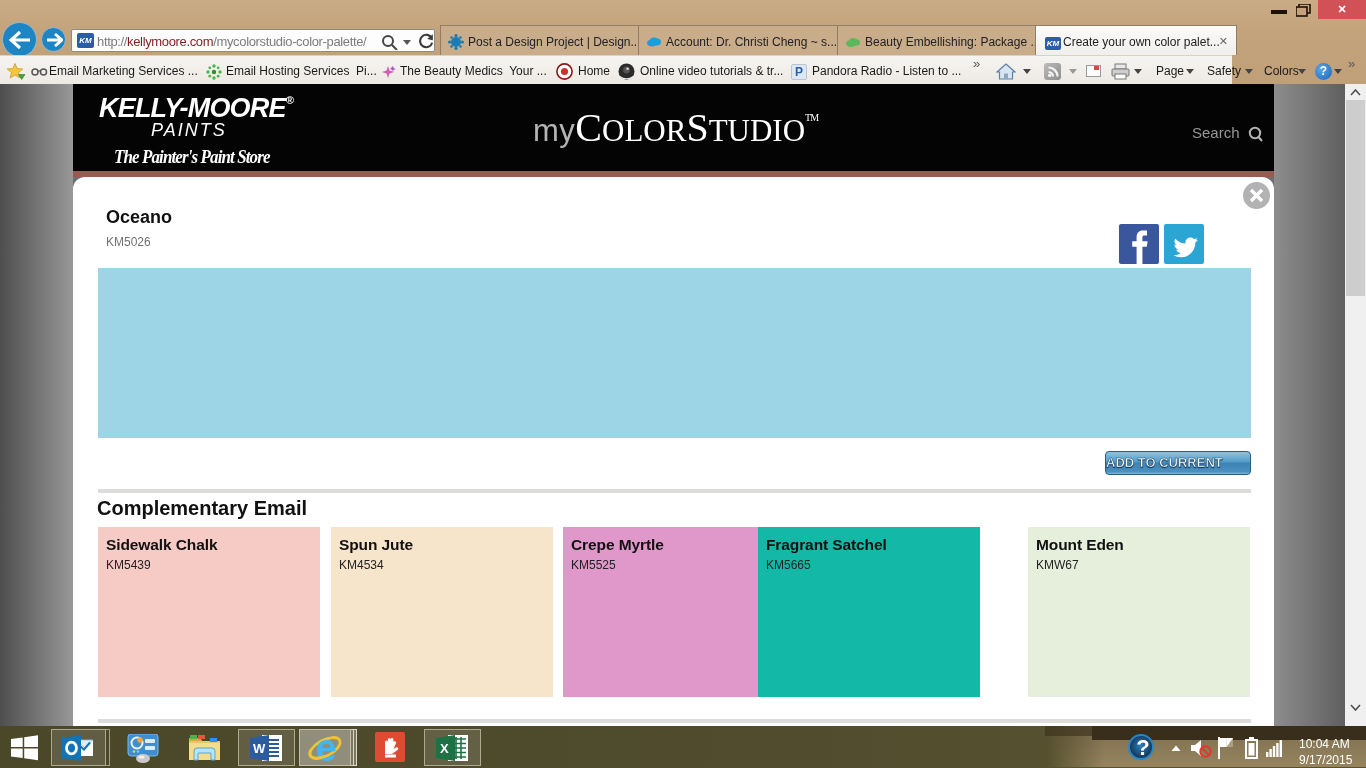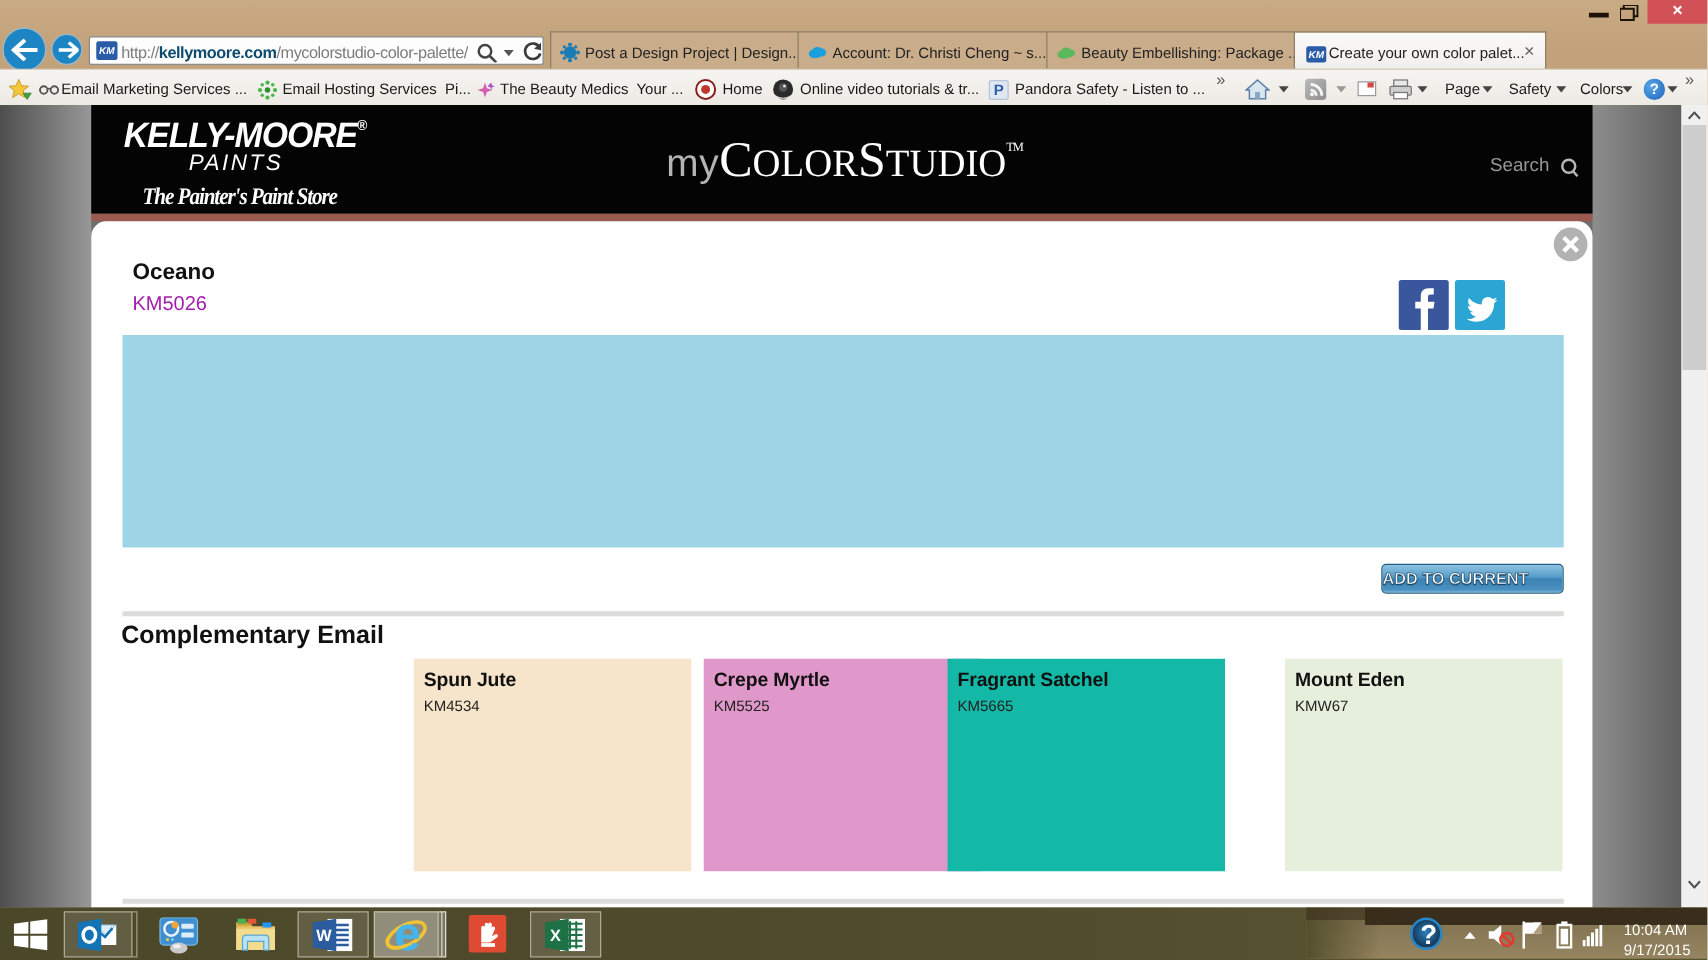--- a/index.html
+++ b/index.html
@@ -10,31 +10,31 @@
 
 #chrome { position:absolute; left:0; top:0; width:1366px; height:84px;
   background:linear-gradient(to bottom,#c9ab85 0%,#c3a37b 40%,#bfa078 100%); }
 .navcircle { position:absolute; border-radius:50%; background:#1d85c4; }
 #backbtn { left:2px; top:22px; width:35px; height:35px; border:1px solid #9db8c8;}
 #fwdbtn { left:41px; top:27px; width:25px; height:25px; border:1px solid #9db8c8;}
 
 #addrbar { position:absolute; left:71px; top:29px; width:364px; height:23px; background:#fdfdfd; border:1px solid #8c8c8c; border-radius:2px; }
 #kmfav { position:absolute; left:5px; top:3px; width:17px; height:15px; background:#2a5ca8; border-radius:2px; color:#fff; font-size:8px; font-weight:bold; font-style:italic; text-align:center; line-height:15px;}
 #urltext { position:absolute; left:25px; top:4px; font-size:13px; letter-spacing:-0.35px; color:#7c7c7c; white-space:nowrap;}
-#urltext b { color:#0c4a6e; font-weight:bold;}
+#urltext b { color:#7f1d1d; font-weight:normal;}
 
 
 .tab { position:absolute; top:25px; height:30px; background:#c9ac8a; border-left:1px solid #8f7e66; border-top:1px solid #8f7e66; font-size:12px; color:#222; }
 .tab .tx { position:absolute; left:27px; top:9px; white-space:nowrap; }
 #tab4 { background:linear-gradient(to bottom,#fbfaf9,#f1efec); }
 .tabfav { position:absolute; left:7px; top:8px; width:16px; height:16px; }
 #winclose { position:absolute; left:1318px; top:0; width:48px; height:19px; background:#d25157; color:#fff; text-align:center; font-size:11px; line-height:18px; font-weight:bold;}
 
 
-#favbar { position:absolute; left:0; top:55px; width:1366px; height:29px;
+#favbar { position:absolute; left:0; top:55px; width:1232px; height:29px;
   background:linear-gradient(to bottom,#f6f4f1,#edeae4); border-top:1px solid #d9d2c6;}
 .favitem { position:absolute; top:8px; font-size:12px; color:#1a1a1a; white-space:nowrap;}
 
 
 #pagearea { position:absolute; left:0; top:84px; width:1358px; height:642px; background:#6e6e6e; }
 #graybgL { position:absolute; left:0; top:0; width:73px; height:642px; background:linear-gradient(to right,#4e4e4e,#989898); }
 #graybgR { position:absolute; left:1274px; top:0; width:71px; height:642px; background:linear-gradient(to right,#8d8d8d,#5f5f5f); }
 #siteheader { position:absolute; left:73px; top:0; width:1201px; height:87px; background:#040404; }
 #redbar { position:absolute; left:73px; top:87px; width:1201px; height:6px; background:#9a5a50; }
 #modal { position:absolute; left:73px; top:93px; width:1201px; height:549px; background:#ffffff; border-radius:12px 12px 0 0; }
@@ -51,21 +51,21 @@
 #mcs { position:absolute; left:460px; top:20px; color:#fff; font-family:"Liberation Serif",serif; white-space:nowrap;}
 #mcs .my { font-family:"Liberation Sans",sans-serif; color:#b4b4b4; font-size:31px; letter-spacing:0.5px;}
 #mcs .big { font-size:40px; }
 #mcs .sm { font-size:31px; }
 #mcs .tm { font-size:10px; vertical-align:20px; letter-spacing:-1px;}
 #searchlbl { position:absolute; left:1119px; top:40px; color:#979797; font-size:15px;}
 
 
 #mclose { position:absolute; left:1170px; top:5px; width:27px; height:27px; border-radius:50%; background:#b2b2b2; }
 #oceano { position:absolute; left:33px; top:30px; font-size:18px; font-weight:bold; color:#111;}
-#km5026 { position:absolute; left:33px; top:58px; font-size:16px; color:#a21caf;}
+#km5026 { position:absolute; left:33px; top:58px; font-size:12px; color:#737373;}
 #fbicon { position:absolute; left:1046px; top:47px; width:40px; height:40px; background:#3a579d; border-radius:2px;}
 #twicon { position:absolute; left:1091px; top:47px; width:40px; height:40px; background:#2ba5d4; border-radius:2px;}
 #bigswatch { position:absolute; left:25px; top:91px; width:1153px; height:170px; background:#9dd5e6;}
 #addbtn { position:absolute; left:1032px; top:274px; width:146px; height:24px; border-radius:4px;
   border:1px solid #255e84; background:linear-gradient(to bottom,#8ec3e2 0%,#539cc9 45%,#3c84b4 50%,#4a90c0 90%,#7db9dc 100%);
   color:#fff; font-size:13px; font-weight:bold; text-align:left; line-height:22px; letter-spacing:0px;
   -webkit-text-stroke:0.5px #1c4a6b; text-shadow:0 1px 1px rgba(10,40,70,0.85);}
 .sep { position:absolute; background:#dcdcda; height:4px;}
 #sep1 { left:25px; top:312px; width:1153px; }
 #sep2 { left:25px; top:542px; width:1153px; }
@@ -191,21 +191,21 @@
         </svg>
       <div class="favitem" style="left:578px;">Home</div>
       <svg class="abs" style="left:618px;top:7px" width="17" height="17">
           <circle cx="8.5" cy="8.5" r="8" fill="#2b2b2b"></circle>
           <circle cx="8.5" cy="7" r="3.4" fill="#555"></circle>
           <circle cx="9.6" cy="5.8" r="1.2" fill="#ddd"></circle>
           <path d="M2 13 Q8.5 17.5 15 13 L15 16 L2 16 Z" fill="#e8e8e8"></path>
         </svg>
       <div class="favitem" style="left:640px;">Online video tutorials &amp; tr...</div>
       <div class="abs" style="left:791px;top:8px;width:16px;height:16px;background:#dfe8f2;border:1px solid #b5c4d8;border-radius:2px;color:#2b5faa;font-weight:bold;font-size:12px;text-align:center;line-height:14px;">P</div>
-      <div class="favitem" style="left:812px;">Pandora Safety - Listen to ...</div>
+      <div class="favitem" style="left:812px;">Pandora Radio - Listen to ...</div>
       <div class="favitem" style="left:973px;top:0px;color:#555;font-size:13px;">»</div>
 
       <svg class="abs" style="left:996px;top:7px" width="20" height="17">
           <path d="M10 1 L19 9 L16.5 9 L16.5 16 L3.5 16 L3.5 9 L1 9 Z" fill="#d8e6f2" stroke="#5f7fa5" stroke-width="1.2"></path>
           <rect x="8" y="10.5" width="4" height="5.5" fill="#8aa7c4"></rect>
         </svg>
       <svg class="abs" style="left:1022px;top:12px" width="10" height="7">
           <path d="M1 1 L5 6 L9 1 Z" fill="#444"></path>
         </svg>
       <div class="abs" style="left:1044px;top:7px;width:17px;height:17px;background:linear-gradient(135deg,#bbb,#8d8d8d);border-radius:3px;"></div>
@@ -273,20 +273,24 @@
       <div id="fbicon"><svg width="40" height="40">
             <path d="M28 6.5 L23.8 6.5 C20 6.5 17.6 9 17.6 13 L17.6 17.3 L13.2 17.3 L13.2 22.8 L17.6 22.8 L17.6 40 L23.4 40 L23.4 22.8 L27.8 22.8 L28.6 17.3 L23.4 17.3 L23.4 13.7 C23.4 12.2 24 11.6 25.5 11.6 L28 11.6 Z" fill="#fff"></path>
           </svg></div>
       <div id="twicon"><svg width="40" height="40">
             <path d="M33 12.8 c-0.9 0.4 -1.9 0.7 -2.9 0.8 c1 -0.6 1.8 -1.6 2.2 -2.7 c-1 0.6 -2 1 -3.2 1.2 c-0.9 -1 -2.2 -1.6 -3.7 -1.6 c-2.8 0 -5 2.2 -5 5 c0 0.4 0 0.8 0.1 1.1 c-4.2 -0.2 -7.9 -2.2 -10.3 -5.2 c-0.4 0.7 -0.7 1.6 -0.7 2.5 c0 1.7 0.9 3.3 2.2 4.2 c-0.8 0 -1.6 -0.2 -2.3 -0.6 l0 0.1 c0 2.4 1.7 4.4 4 4.9 c-0.4 0.1 -0.9 0.2 -1.3 0.2 c-0.3 0 -0.6 0 -0.9 -0.1 c0.6 2 2.5 3.4 4.6 3.5 c-1.7 1.3 -3.8 2.1 -6.2 2.1 c-0.4 0 -0.8 0 -1.2 -0.1 c2.2 1.4 4.8 2.2 7.7 2.2 c9.2 0 14.2 -7.6 14.2 -14.2 l0 -0.6 c1 -0.7 1.8 -1.6 2.5 -2.6 Z" fill="#fff" transform="translate(1,3)"></path>
           </svg></div>
       <div id="bigswatch"></div>
       <div id="addbtn">ADD TO CURRENT</div>
       <div class="sep" id="sep1"></div>
       <div id="comphead">Complementary Email</div>
+      <div class="swatch" style="left:25px; background:#f6cbc5;">
+          <div class="nm">Sidewalk Chalk</div>
+          <div class="cd">KM5439</div>
+        </div>
       <div class="swatch" style="left:258px; background:#f6e4cb;">
           <div class="nm">Spun Jute</div>
           <div class="cd">KM4534</div>
         </div>
       <div class="swatch" style="left:490px; background:#e097ca;">
           <div class="nm">Crepe Myrtle</div>
           <div class="cd">KM5525</div>
         </div>
       <div class="swatch" style="left:685px; background:#14b8a6;">
           <div class="nm">Fragrant Satchel</div>

